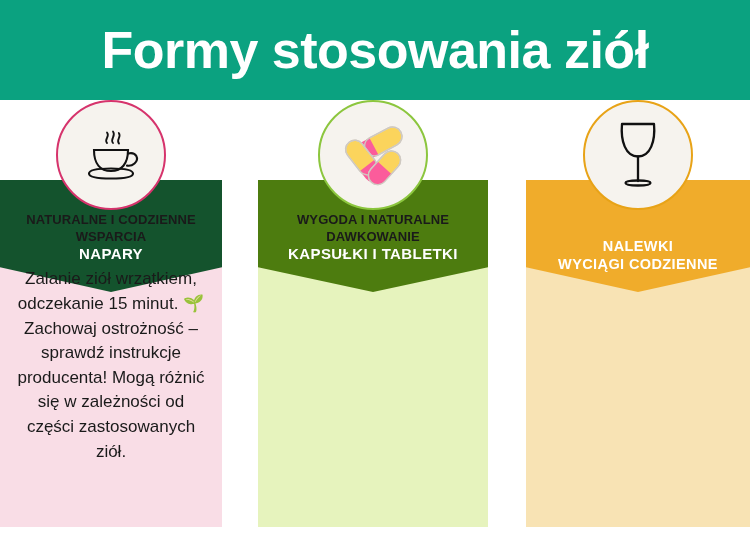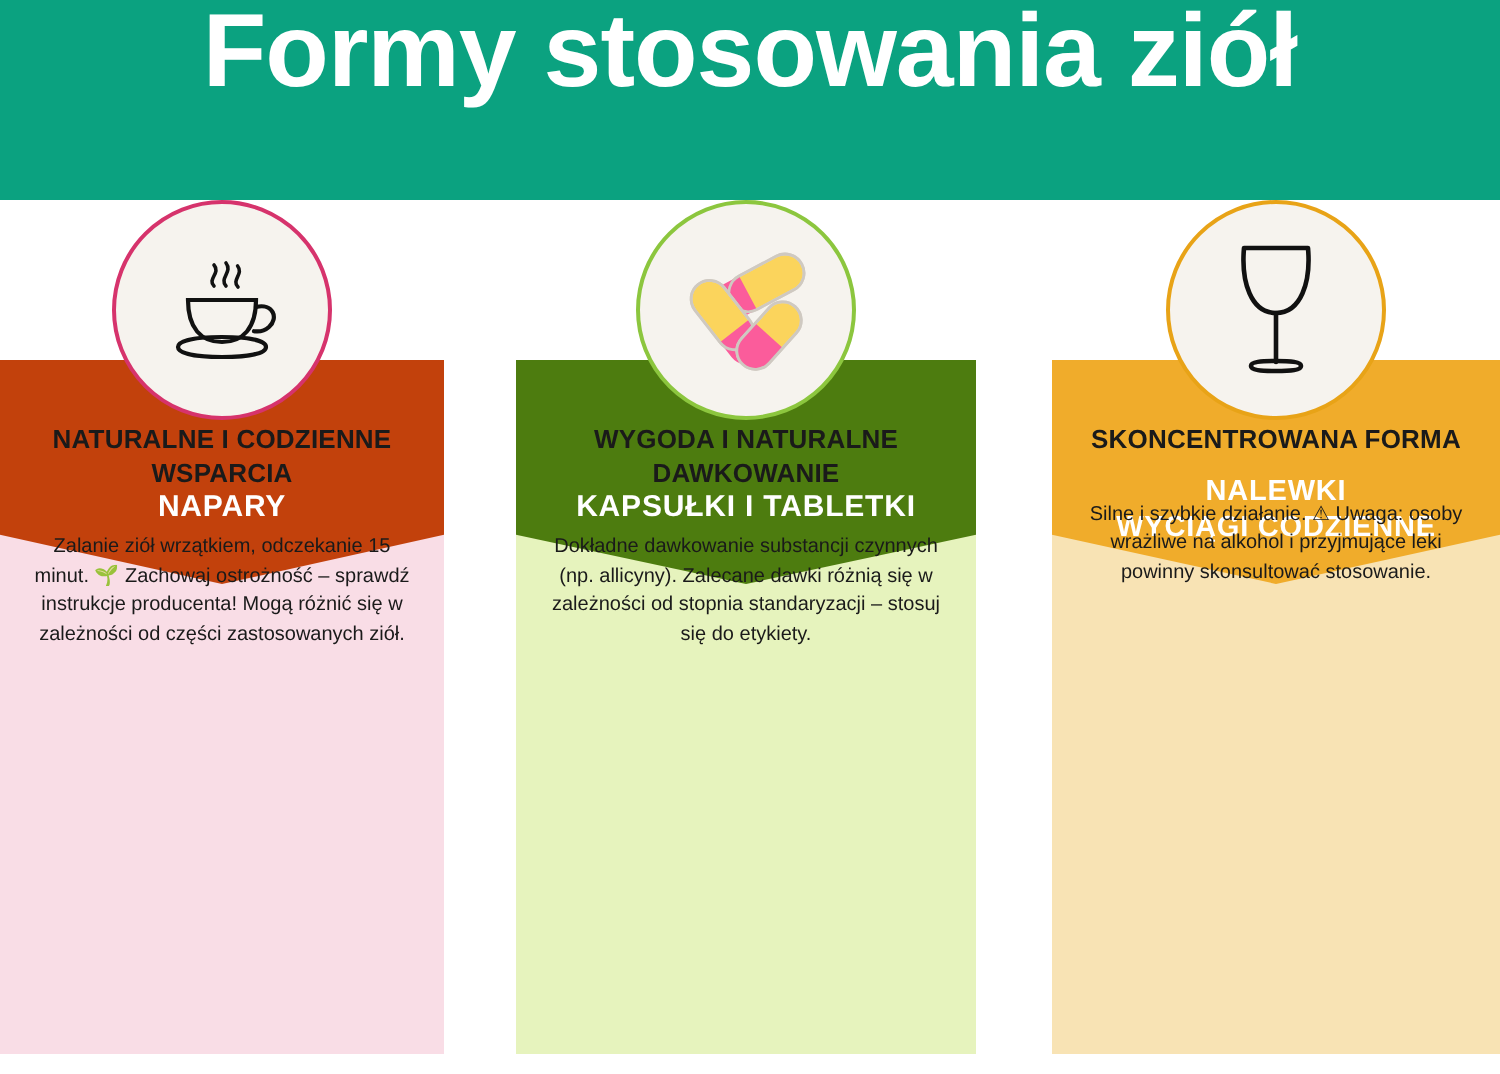--- a/index.html
+++ b/index.html
@@ -22,20 +22,21 @@
 
   
   .header-bar {
     position: absolute;
     left: 0;
     top: 0;
     width: 750px;
     height: 100px;
     background: #0ba280;
     display: flex;
+    align-items: center;
     justify-content: center;
   }
   .header-title {
     color: #ffffff;
     font-size: 52px;
     font-weight: bold;
     letter-spacing: -0.5px;
     line-height: 1;
     white-space: nowrap;
     text-align: center;
@@ -123,28 +124,28 @@
     color: #1a1a1a;
   }
   .subtitle {
     font-size: 13px;
     line-height: 1.28;
     letter-spacing: 0.1px;
     margin: 0 0 22px 0;
     font-weight: bold;
   }
   .body-text {
-    font-size: 10px;
+    font-size: 17px;
     line-height: 1.45;
     margin: 0;
     padding: 0 6px;
   }
 
   
-  .bg-pink-banner   { background: #c2410c; }
+  .bg-pink-banner   { background: #14532d; }
   .bg-pink-panel    { background: #f9dde6; }
   .bg-green-banner  { background: #4d7c0f; }
   .bg-green-panel   { background: #e6f3bd; }
   .bg-orange-banner { background: #f0ac2b; }
   .bg-orange-panel  { background: #f8e3b4; }
 </style>
 </head>
 <body>
 
 <div class="infographic">
@@ -210,21 +211,20 @@
           <g transform="rotate(-48 49 51)">
             <rect x="30" y="42" width="39" height="18.5" rx="9.25" fill="#fbd45c" stroke="#d8d3cb" stroke-width="1.4"></rect>
             <path d="M49.5 42 H39.25 a9.25 9.25 0 0 0 0 18.5 h10.25 Z" fill="#fb5c9b"></path>
             <rect x="30" y="42" width="39" height="18.5" rx="9.25" fill="none" stroke="#cfc9c1" stroke-width="1.4"></rect>
           </g>
         </svg>
       </div>
 
       <div class="panel-text">
         <p class="subtitle">WYGODA I NATURALNE DAWKOWANIE</p>
-        <p class="body-text">Dokładne dawkowanie substancji czynnych (np. allicyny). Zalecane dawki różnią się w zależności od stopnia standaryzacji – stosuj się do etykiety.</p>
       </div>
     </div>
 
     <div class="column col-3">
       <div class="panel bg-orange-panel"></div>
 
       <div class="banner bg-orange-banner">
         <div class="banner-label two-line">
           <div>NALEWKI</div>
           <div>WYCIĄGI CODZIENNE</div>
@@ -237,20 +237,16 @@
 
             <path d="M21 9 L53 9 C54.5 26 49.5 41.5 37 41.5 C24.5 41.5 19.5 26 21 9 Z"></path>
 
             <path d="M37 41.5 L37 66"></path>
 
             <path d="M24.5 68 C24.5 66 29.5 65.5 37 65.5 C44.5 65.5 49.5 66 49.5 68 C49.5 70 44.5 70.5 37 70.5 C29.5 70.5 24.5 70 24.5 68 Z"></path>
           </g>
         </svg>
       </div>
 
-      <div class="panel-text">
-        <p class="subtitle">SKONCENTROWANA FORMA</p>
-        <p class="body-text">Silne i szybkie działanie. ⚠ Uwaga: osoby wrażliwe na alkohol i przyjmujące leki powinny skonsultować stosowanie.</p>
-      </div>
     </div>
 
   </div>
 </div>
 
 </body></html>

